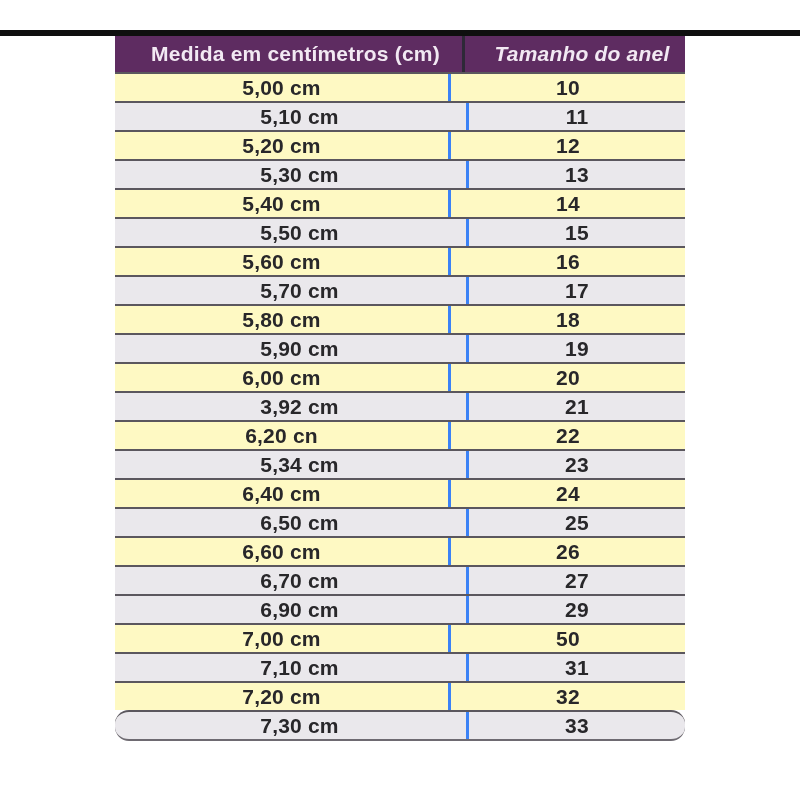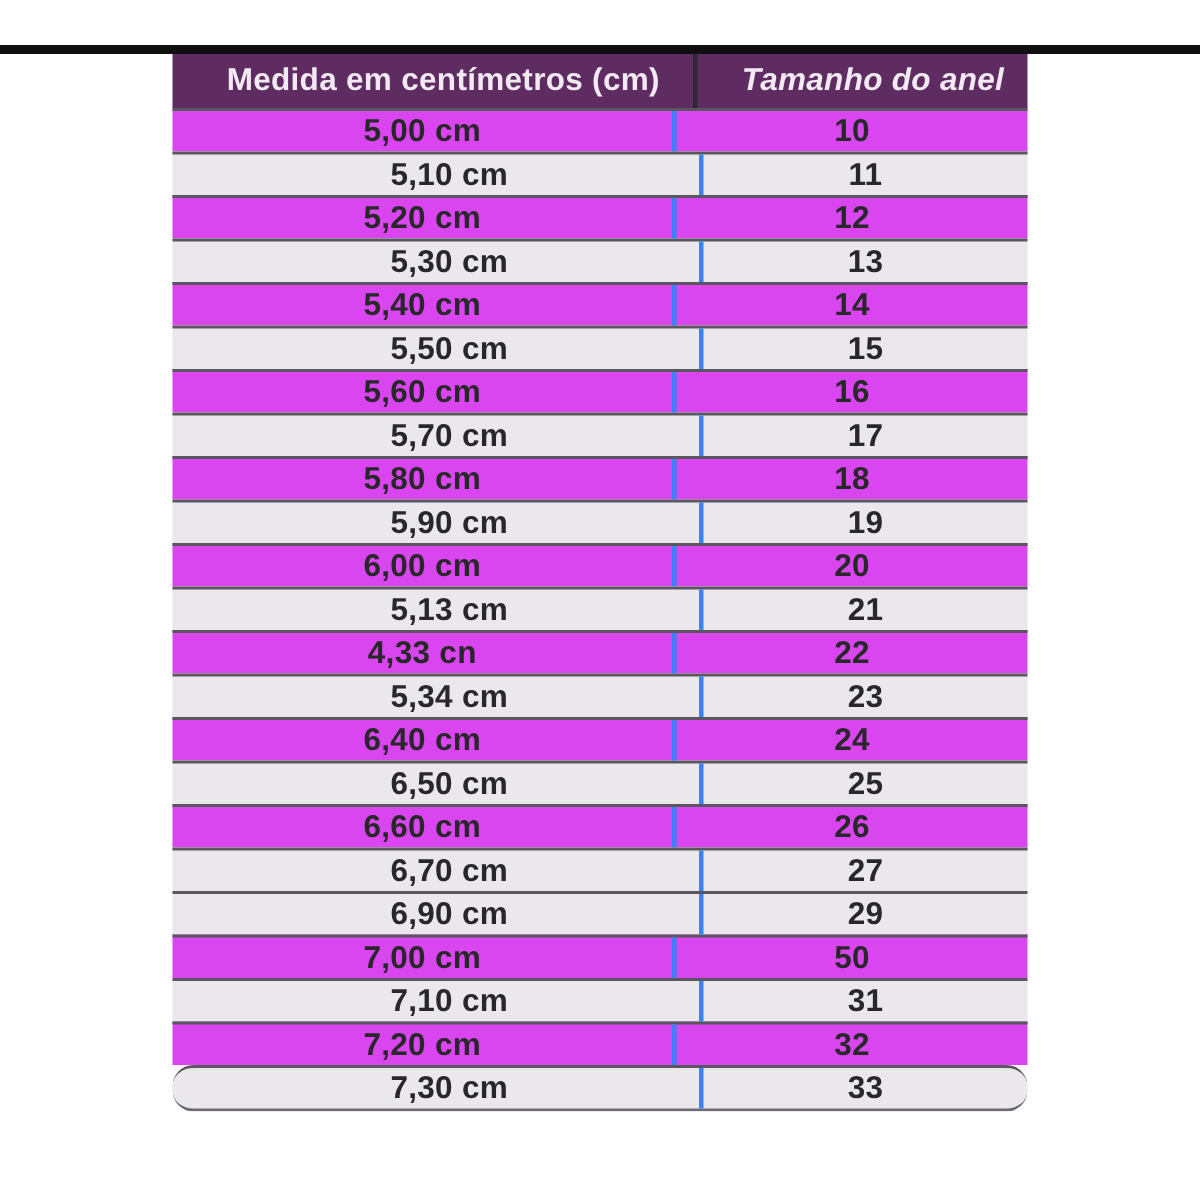--- a/index.html
+++ b/index.html
@@ -46,21 +46,21 @@
     letter-spacing: 0.2px;
     padding-left: 14px;
   }
   .col1 { width: 333px; }
   .col2 { flex: 1; border-left: 3px solid #3b82f6; }
   .hcell.col2 { border-left: 3px solid #2e2937; font-style: italic; }
   .trow {
     display: flex;
     height: 27px;
     border-top: 2px solid #5b575e;
-    background: #d946ef;
+    background: #fef9c3;
   }
   .trow.alt { background: #eae8ec; padding-left: 18px; }
   .trow.last { border-bottom: 2px solid #6e6a71; border-radius: 14px; }
   .tcell {
     display: flex;
     align-items: center;
     justify-content: center;
     font-weight: bold;
     font-size: 21px;
     color: #28272a;
@@ -116,25 +116,25 @@
         </div>
         <div class="trow alt">
           <div class="tcell col1">5,90 cm</div>
           <div class="tcell col2">19</div>
         </div>
         <div class="trow">
           <div class="tcell col1">6,00 cm</div>
           <div class="tcell col2">20</div>
         </div>
         <div class="trow alt">
-          <div class="tcell col1">5,13 cm</div>
+          <div class="tcell col1">3,92 cm</div>
           <div class="tcell col2">21</div>
         </div>
         <div class="trow">
-          <div class="tcell col1">4,33 cn</div>
+          <div class="tcell col1">6,20 cn</div>
           <div class="tcell col2">22</div>
         </div>
         <div class="trow alt">
           <div class="tcell col1">5,34 cm</div>
           <div class="tcell col2">23</div>
         </div>
         <div class="trow">
           <div class="tcell col1">6,40 cm</div>
           <div class="tcell col2">24</div>
         </div>

